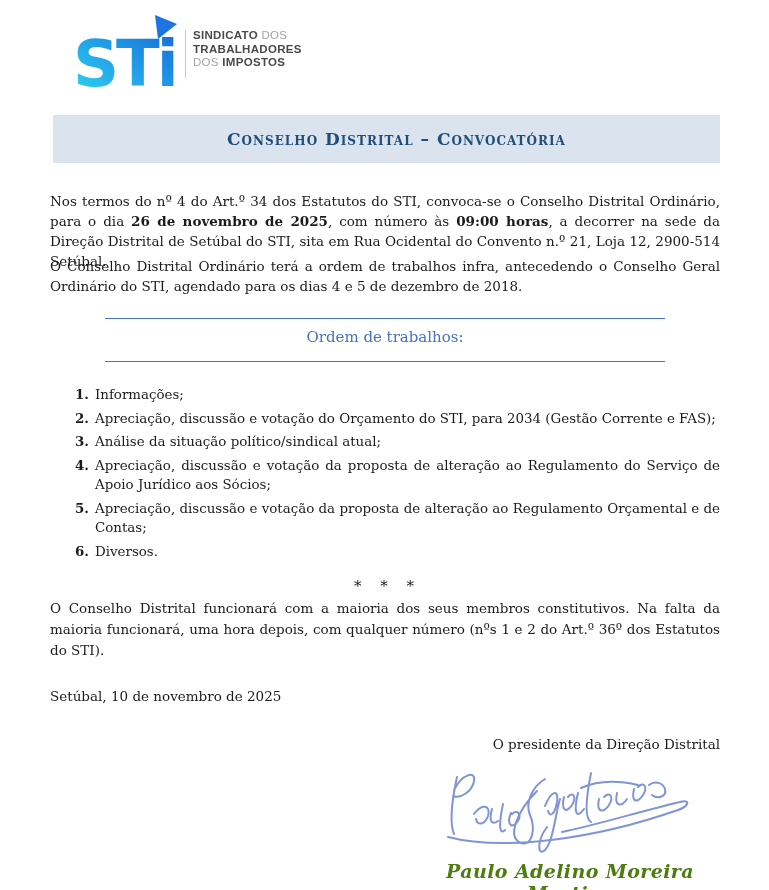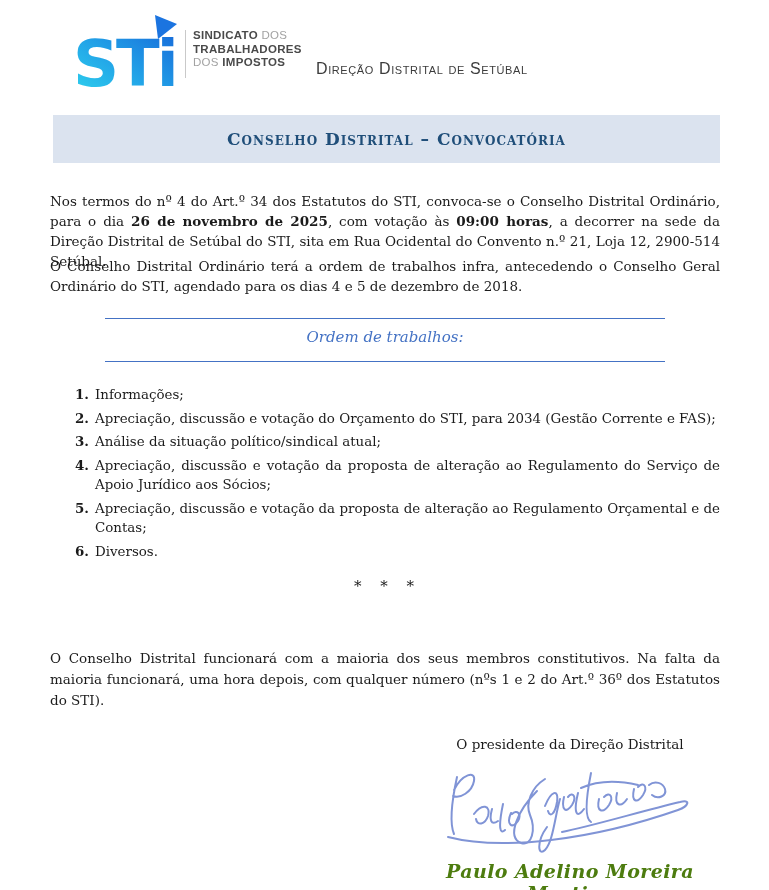--- a/index.html
+++ b/index.html
@@ -19,41 +19,41 @@
 
   
   .banner { position:absolute; left:53px; top:115px; width:667px; height:48px; background:#dbe3ef;
             display:flex; align-items:center; justify-content:center; }
   .banner-text { font-variant:small-caps; font-weight:bold; font-size:17px; letter-spacing:1px; color:#1f4e79;margin-left:20px; }
 
   
   .para { position:absolute; left:50px; width:670px; font-size:13.5px; line-height:20px; text-align:justify; }
   .p1 { top:191px; }
   .p2 { top:256px; }
-  .closing { top:648px; line-height:21px; }
+  .closing { top:598px; line-height:21px; }
 
   .rule { position:absolute; left:105px; width:560px; border-top:1px solid #4472c4; height:0; }
   .rule-top { top:318px; }
   .rule-bottom { top:361px; }
   .agenda-title { position:absolute; left:105px; top:328px; width:560px; text-align:center;
-                  font-style:italic; font-size:15px; color:#4472c4; }
+                  font-size:15px; color:#4472c4; }
 
   
   .agenda-list { position:absolute; left:75px; top:385px; width:645px; }
   .agenda-item { display:flex; margin-bottom:4px; font-size:13.4px; line-height:19.5px; }
   .agenda-num { width:20px; flex:none; font-weight:bold; }
   .agenda-text { flex:1; text-align:justify; }
 
   .stars { position:absolute; left:0; top:577px; width:769px; text-align:center;
            font-size:15px; word-spacing:12px; letter-spacing:1px; }
 
   .dateline { position:absolute; left:50px; top:688px; font-size:13.5px; }
 
   
-  .sig-role { position:absolute; left:420px; top:736px; width:300px; text-align:center; font-size:13.5px; }
+  .sig-role { position:absolute; left:420px; top:736px; width:300px; text-align:right; font-size:13.5px; }
   .sig-svg { position:absolute; left:440px; top:758px; width:260px; height:95px; }
   .sig-name { position:absolute; left:420px; top:860px; width:300px; text-align:center;
               font-size:19px; font-weight:bold; font-style:italic; color:#4d7c0f; letter-spacing:0.4px; }
 </style>
 </head>
 <body>
 
 <div class="page">
 
   <svg class="logo-mark" viewBox="0 0 108 78" xmlns="http://www.w3.org/2000/svg">
@@ -69,27 +69,26 @@
   </svg>
 
   <div class="logo-divider"></div>
 
   <div class="logo-text">
     <div><span>SINDICATO</span><span class="lt"> DOS</span></div>
     <div><span>TRABALHADORES</span></div>
     <div><span class="lt">DOS </span><span>IMPOSTOS</span></div>
   </div>
 
-  <div class="dept">Direção Distrital de Setúbal</div>
 
   <div class="banner">
     <span class="banner-text">Conselho Distrital – Convocatória</span>
   </div>
 
-  <p class="para p1"><span>Nos termos do nº 4 do Art.º 34 dos Estatutos do STI, convoca-se o Conselho Distrital Ordinário, para o dia </span><b>26 de novembro de 2025</b><span>, com votação às </span><b>09:00 horas</b><span>, a decorrer na sede da Direção Distrital de Setúbal do STI, sita em Rua Ocidental do Convento n.º 21, Loja 12, 2900-514 Setúbal.</span></p>
+  <p class="para p1"><span>Nos termos do nº 4 do Art.º 34 dos Estatutos do STI, convoca-se o Conselho Distrital Ordinário, para o dia </span><b>26 de novembro de 2025</b><span>, com número às </span><b>09:00 horas</b><span>, a decorrer na sede da Direção Distrital de Setúbal do STI, sita em Rua Ocidental do Convento n.º 21, Loja 12, 2900-514 Setúbal.</span></p>
 
   <p class="para p2">O Conselho Distrital Ordinário terá a ordem de trabalhos infra, antecedendo o Conselho Geral Ordinário do STI, agendado para os dias 4 e 5 de dezembro de 2018.</p>
 
   <div class="rule rule-top"></div>
   <div class="agenda-title">Ordem de trabalhos:</div>
   <div class="rule rule-bottom"></div>
 
   <div class="agenda-list">
     <div class="agenda-item">
       <span class="agenda-num">1.</span>
@@ -114,20 +113,21 @@
     <div class="agenda-item">
       <span class="agenda-num">6.</span>
       <span class="agenda-text">Diversos.</span>
     </div>
   </div>
 
   <div class="stars">* * *</div>
 
   <p class="para closing">O Conselho Distrital funcionará com a maioria dos seus membros constitutivos. Na falta da maioria funcionará, uma hora depois, com qualquer número (nºs 1 e 2 do Art.º 36º dos Estatutos do STI).</p>
 
+  <div class="dateline">Setúbal, 10 de novembro de 2025</div>
 
   <div class="sig-role">O presidente da Direção Distrital</div>
 
   <svg class="sig-svg" viewBox="0 0 260 95" xmlns="http://www.w3.org/2000/svg" fill="none" stroke="#8094d6" stroke-width="2" stroke-linecap="round">
     <path d="M14,32 C22,16 36,12 34,23 C32,34 20,41 13,38 M17,19 C12,42 9,64 14,76"></path>
     <path d="M34,56 C42,45 51,47 48,58 C45,67 37,68 36,61 M52,51 C49,62 51,68 58,63 M63,46 C58,70 60,77 65,72 M71,55 C66,66 72,72 78,63 C82,56 77,51 72,56"></path>
     <path d="M97,33 C78,52 66,79 81,85 C92,89 96,71 90,57 C85,45 92,29 105,21"></path>
     <path d="M105,48 C111,33 119,30 117,44 C115,56 110,60 108,53 M120,41 C115,58 113,84 105,92 C98,99 96,84 107,69 M124,39 C121,52 126,56 132,47 C137,39 133,33 128,39 M138,35 C133,56 137,61 144,51"></path>
     <path d="M151,15 C146,40 144,60 151,64 M141,30 C161,21 181,23 198,27 M159,41 C156,54 163,56 169,47 C174,39 170,33 164,39 M177,35 C174,48 181,50 187,41 M194,31 C191,44 197,46 203,37 C208,29 204,23 198,29 M209,27 C215,22 223,25 225,31 C227,38 218,42 212,37"></path>
     <path d="M8,79 C62,93 152,82 238,52 C249,48 251,41 240,44 C202,53 152,68 122,74"></path>

